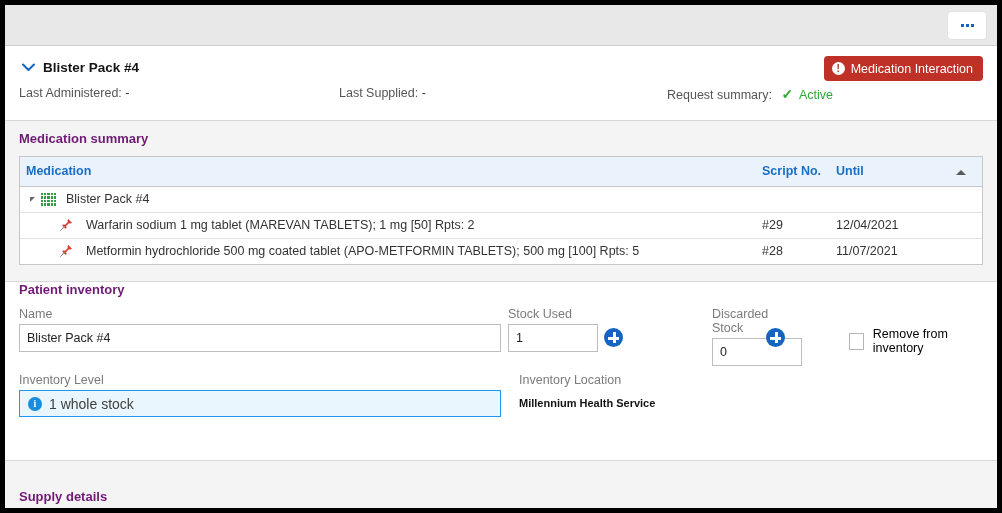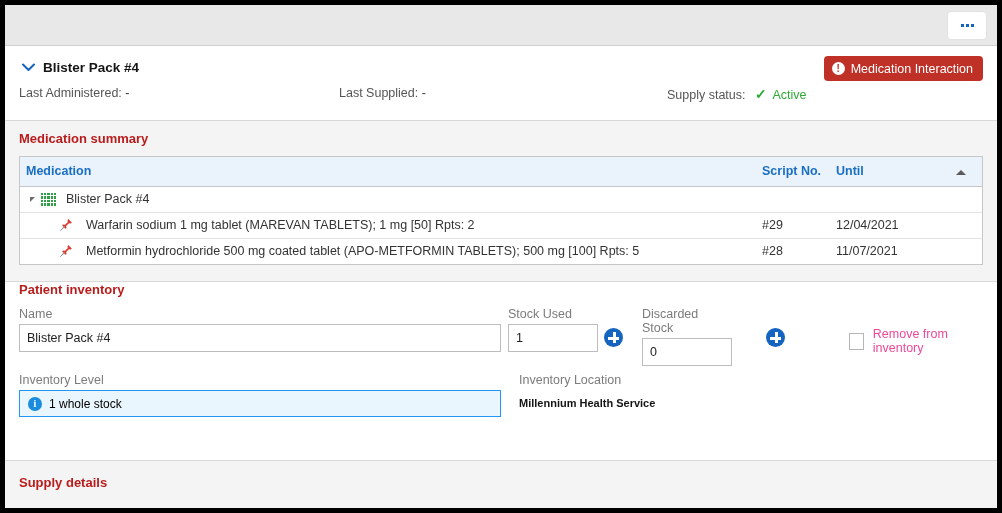--- a/index.html
+++ b/index.html
@@ -151,21 +151,21 @@
   .med-summary {
     flex: 0 0 161px;
     background: #f4f4f4;
     border-top: 1px solid #d8d8d8;
     padding: 10px 14px 0 14px;
     box-sizing: border-box;
   }
   .section-title {
     font-size: 13px;
     font-weight: bold;
-    color: #b91c1c;
+    color: #701a75;
     margin: 0 0 10px 0;
   }
   .table-wrap {
     border: 1px solid #c7c7c7;
     background: #ffffff;
     box-sizing: border-box;
   }
   table.medtable {
     width: 100%;
     border-collapse: collapse;
@@ -257,21 +257,21 @@
   .field-label {
     font-size: 12.5px;
     color: #7b7b7b;
     margin-bottom: 3px;
     display: block;
   }
   .inv-row { position: relative; height: 58px; }
   .fld { position: absolute; top: 0; }
   .fld-name  { left: 0;   width: 482px; }
   .fld-stock { left: 489px; width: 90px; }
-  .fld-disc  { left: 623px; width: 90px; }
+  .fld-disc  { left: 693px; width: 90px; }
   .text-input {
     width: 100%;
     height: 28px;
     border: 1px solid #bdbdbd;
     background: #ffffff;
     font-family: "Liberation Sans", sans-serif;
     font-size: 12.5px;
     color: #222222;
     padding: 0 7px;
     box-sizing: border-box;
@@ -305,21 +305,21 @@
     gap: 9px;
     cursor: pointer;
   }
   .checkbox-box {
     width: 17px;
     height: 17px;
     border: 1px solid #b5b5b5;
     background: #ffffff;
     box-sizing: border-box;
   }
-  .checkbox-label { font-size: 12.5px; color: #ec4899; }
+  .checkbox-label { font-size: 12.5px; color: #000000; }
 
   .inv-row2 { position: relative; height: 48px; margin-top: 8px; }
   .fld-level { position: absolute; left: 0; top: 0; width: 482px; }
   .info-box {
     height: 27px;
     border: 1px solid #2196f3;
     background: #eaf6fe;
     box-sizing: border-box;
     display: flex;
     align-items: center;
@@ -331,35 +331,35 @@
     height: 14px;
     border-radius: 50%;
     background: #1a8cde;
     color: #ffffff;
     font-size: 10px;
     font-weight: bold;
     line-height: 14px;
     text-align: center;
     font-family: "Liberation Serif", serif;
   }
-  .info-text { color: #000000; font-size: 12px; }
+  .info-text { color: #404040; font-size: 14px; }
   .fld-location { position: absolute; left: 500px; top: 0; }
   .location-value {
     font-size: 11px;
     font-weight: bold;
     color: #141414;
     line-height: 27px;
   }
 
   
   .supply-details {
     flex: 0 0 48px;
     background: #f4f4f4;
     border-top: 1px solid #d8d8d8;
-    padding: 14px 14px 0 14px;
+    padding: 28px 14px 0 14px;
     box-sizing: border-box;
   }
   .supply-details .section-title { margin: 0; }
 </style>
 </head>
 <body>
 
 <div class="app-frame">
 
   <div class="titlebar">
@@ -389,21 +389,21 @@
     <div class="request-row2">
       <div class="meta-item meta-la">
         <span class="lbl">Last Administered:</span>
         <span class="val">-</span>
       </div>
       <div class="meta-item meta-ls">
         <span class="lbl">Last Supplied:</span>
         <span class="val">-</span>
       </div>
       <div class="meta-item meta-rs">
-        <span class="lbl">Supply status:</span>
+        <span class="lbl">Request summary:</span>
         <span class="check-glyph">✓</span>
         <span class="status-active">Active</span>
       </div>
     </div>
   </div>
 
   <div class="med-summary">
     <div class="section-title">Medication summary</div>
     <div class="table-wrap">
       <table class="medtable">

